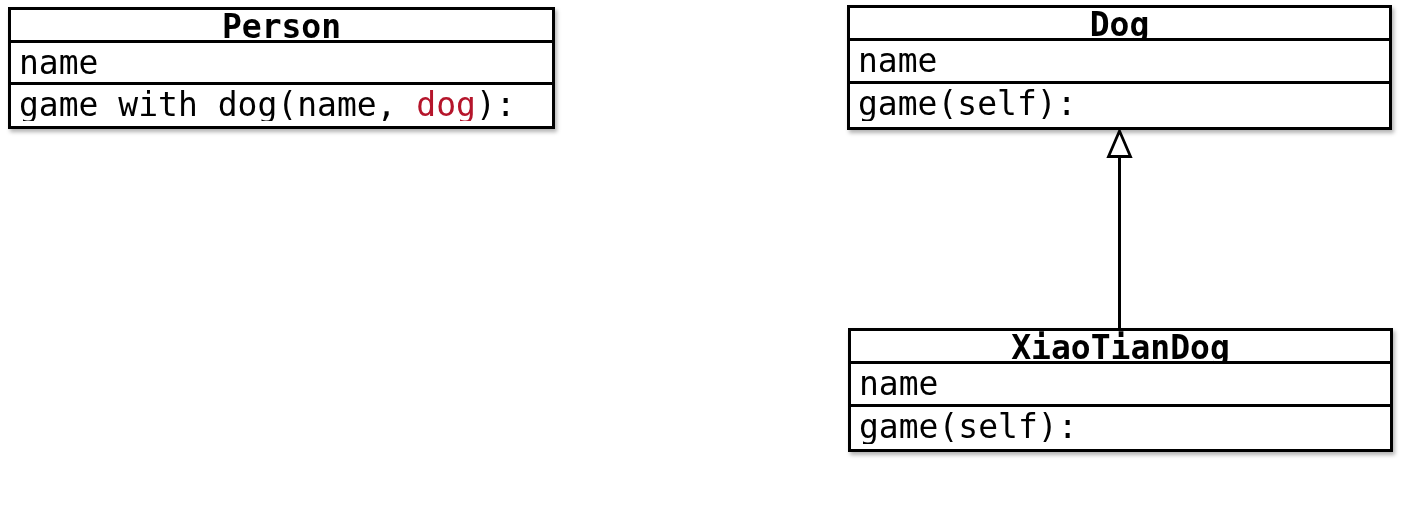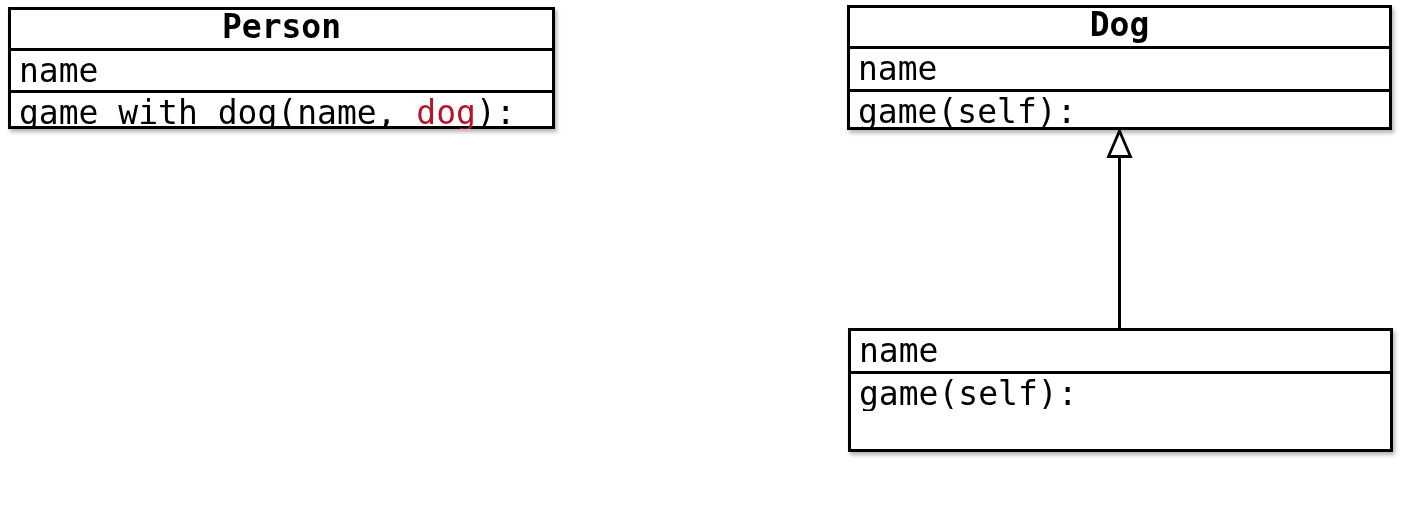--- a/index.html
+++ b/index.html
@@ -19,21 +19,21 @@
     width: 1402px; height: 509px;
     background: var(--bg-color);
   }
   .class-box {
     position: absolute;
     background: var(--bg-color);
     border: 3px solid var(--border-color);
     box-shadow: 2px 3px 4px rgba(0,0,0,0.30);
   }
   .class-title {
-    height: 41px;
+    height: 33px;
     line-height: 33px;
     text-align: center;
     font-weight: bold;
     font-size: 33px;
     border-bottom: 3px solid var(--border-color);
     white-space: pre;
     overflow: hidden;
   }
   .class-row {
     height: 40px;
@@ -68,20 +68,21 @@
     <div class="class-row"><span>game_with_dog(name, </span><span class="param">dog</span><span>):</span></div>
   </div>
 
   <div class="class-box" id="dog-box">
     <div class="class-title">Dog</div>
     <div class="class-row">name</div>
     <div class="class-row">game(self):</div>
   </div>
 
   <div class="class-box" id="xiaotiandog-box">
+    <div class="class-title">XiaoTianDog</div>
     <div class="class-row">name</div>
     <div class="class-row">game(self):</div>
   </div>
 
   <svg class="inheritance-arrow-svg" viewBox="0 0 42 200" aria-hidden="true">
     <line x1="20.5" y1="200" x2="20.5" y2="27" stroke="#000000" stroke-width="3"></line>
     <polygon points="20.5,2 31.5,27.5 9.5,27.5" fill="#ffffff" stroke="#000000" stroke-width="2.8"></polygon>
   </svg>
 
 </div>

